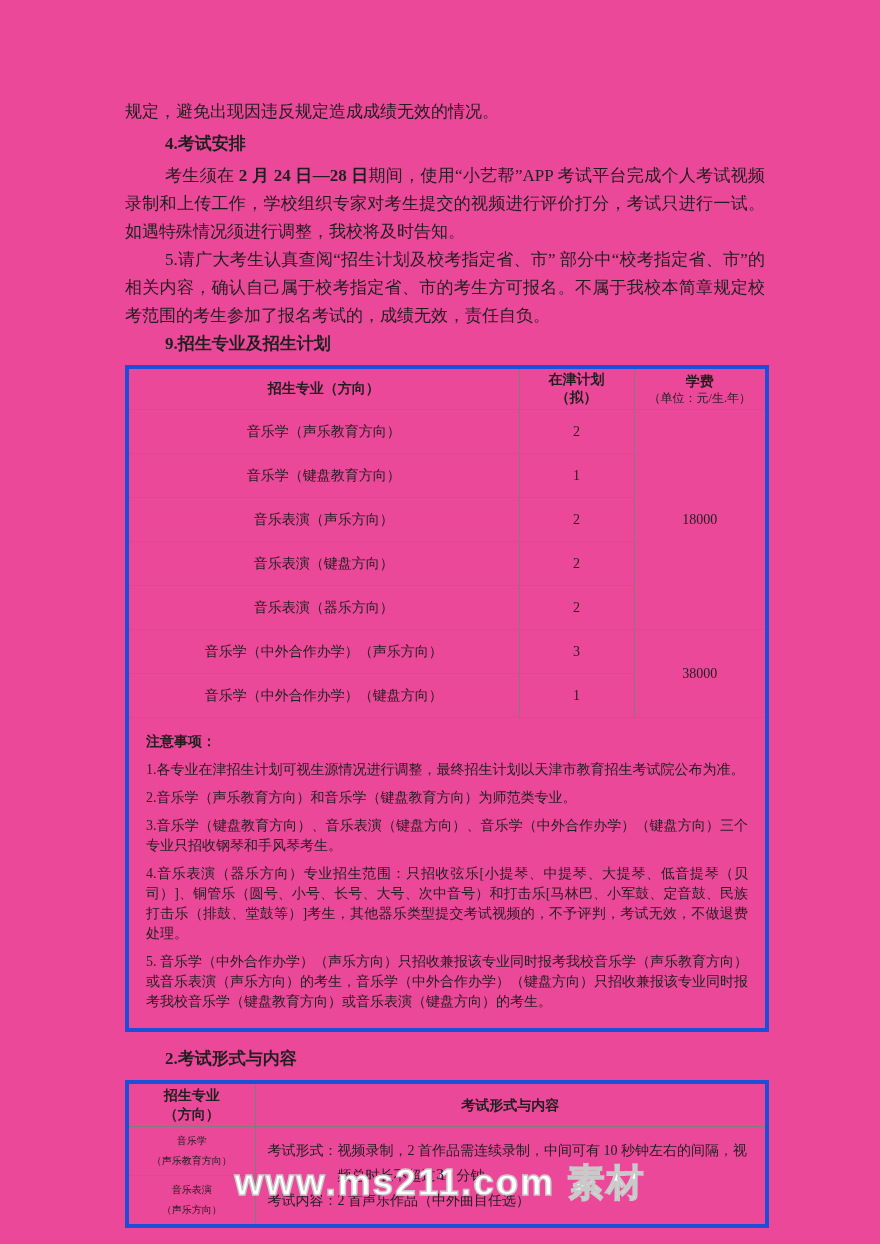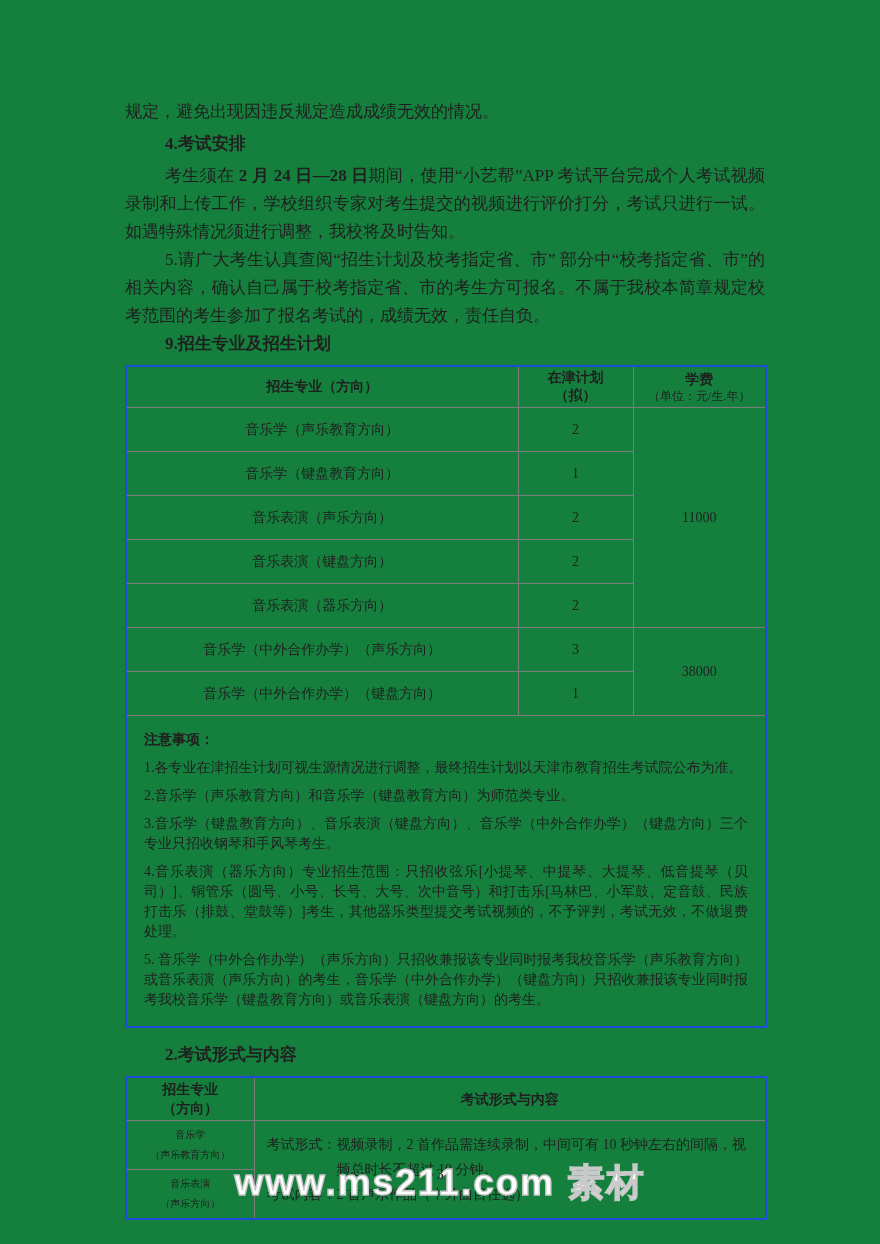--- a/index.html
+++ b/index.html
@@ -1,20 +1,20 @@
 <!DOCTYPE html>
 <html><head>
 <meta charset="utf-8">
 <style>
   html, body { margin: 0; padding: 0; background: #ffffff; }
   .page {
     position: relative;
     width: 880px;
     height: 1244px;
-    background: #15803d;
+    background: #ec4899;
     font-family: "Liberation Serif", "DejaVu Serif", serif;
     color: #1f1f1f;
     overflow: hidden;
   }
   .content {
     position: absolute;
     left: 125px;
     top: 98px;
     width: 640px;
   }
@@ -32,21 +32,21 @@
   
   table.doc-table {
     border-collapse: collapse;
     width: 640px;
     table-layout: fixed;
     margin-top: 7px;
   }
   table.doc-table, table.doc-table th, table.doc-table td {
     border: 1px solid #7d7d7d;
   }
-  table.doc-table { border: 2px solid #1d4ed8; }
+  table.doc-table { border: 4px solid #1d4ed8; }
   table.doc-table th, table.doc-table td {
     text-align: center;
     vertical-align: middle;
     font-size: 14px;
     padding: 2px 4px;
     overflow: hidden;
   }
   .plan-table th { font-weight: bold; font-size: 14.5px; height: 34px; line-height: 18px; }
   .plan-table td.data-cell { height: 39px; }
   .fee-unit { font-weight: normal; font-size: 12px; line-height: 15px; }
@@ -146,21 +146,21 @@
           <th>
             <div class="plan-line">学费</div>
             <div class="fee-unit">（单位：元/生.年）</div>
           </th>
         </tr>
       </thead>
       <tbody>
         <tr>
           <td class="data-cell">音乐学（声乐教育方向）</td>
           <td class="data-cell">2</td>
-          <td rowspan="5">11000</td>
+          <td rowspan="5">18000</td>
         </tr>
         <tr>
           <td class="data-cell">音乐学（键盘教育方向）</td>
           <td class="data-cell">1</td>
         </tr>
         <tr>
           <td class="data-cell">音乐表演（声乐方向）</td>
           <td class="data-cell">2</td>
         </tr>
         <tr>

